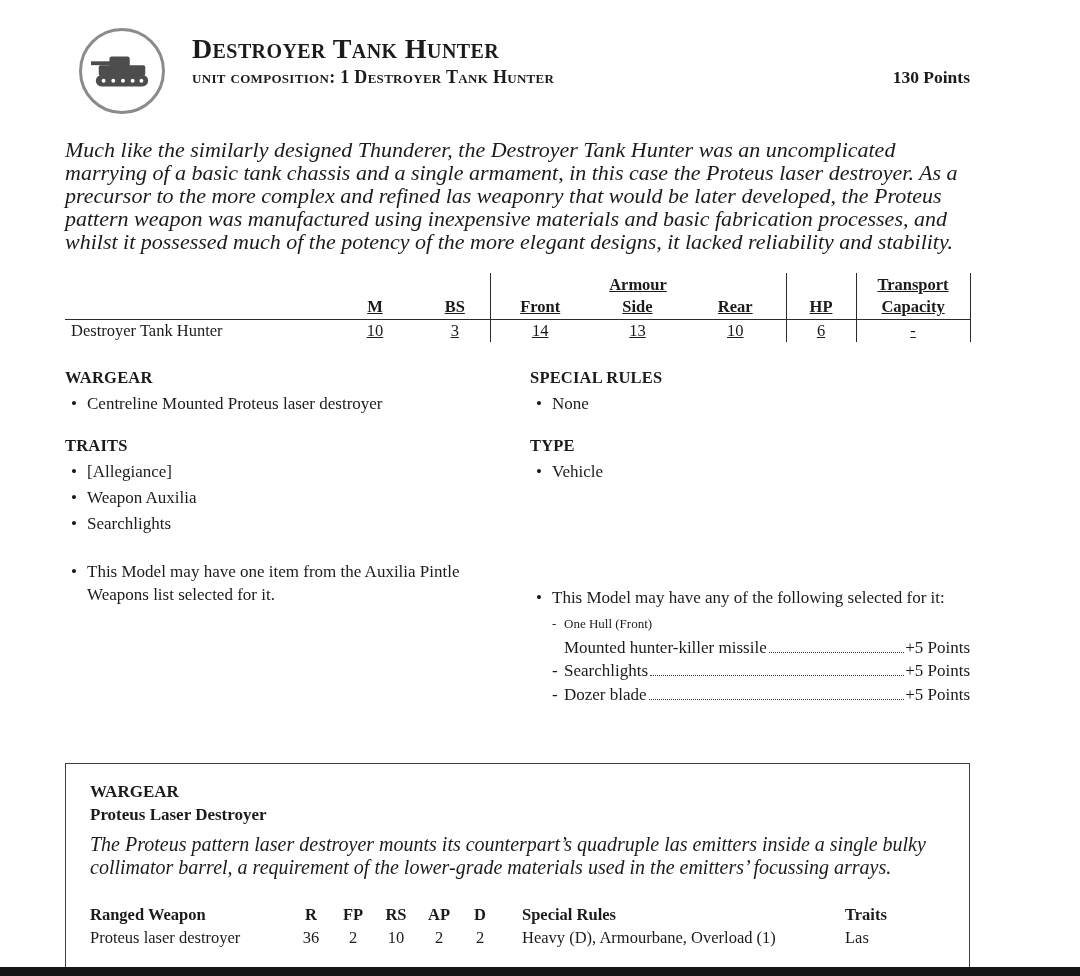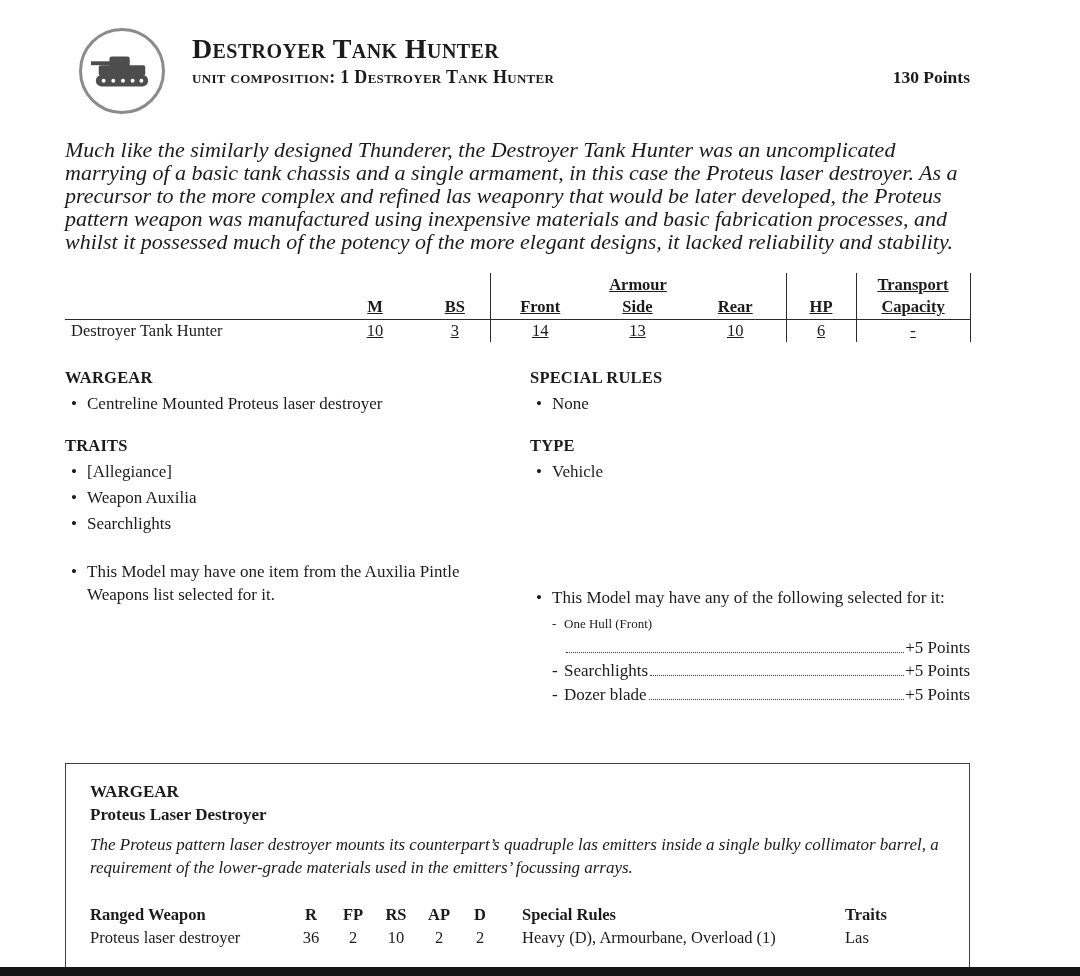--- a/index.html
+++ b/index.html
@@ -43,21 +43,21 @@
   .subopt-pre::before { content:"-"; position:absolute; left:0; }
   .leader-row { display:flex; align-items:baseline; font-size:17px; line-height:23.5px; padding-left:12px; position:relative; }
   .leader-row.dash::before { content:"-"; position:absolute; left:0; }
   .leader-row .leader { flex:1 1 auto; border-bottom:1.6px dotted #3a3a3a; margin:0 1px 4px 2px; min-width:20px; }
   .leader-row .pts { white-space:nowrap; }
 
   
   .wargear-box { border:1.5px solid #3f3f3f; margin-top:36px; padding:16px 24px 22px; }
   .box-h { font-size:17px; font-weight:bold; line-height:23px; }
   .box-weapon-name { font-size:17px; font-weight:bold; line-height:24px; }
-  .box-flavor { font-style:italic; font-size:17px; line-height:23px; margin-top:6px; }
+  .box-flavor { font-style:italic; font-size:20px; line-height:23px; margin-top:6px; }
   table.weapon { border-collapse:collapse; table-layout:fixed; width:100%; font-size:16.5px; margin-top:24px; }
   .weapon td { padding:1px 0; height:23px; }
   .weapon .c { text-align:center; }
   .weapon .b { font-weight:bold; }
   .weapon td.sp { padding-left:22px; }
 
   .bottom-strip { position:absolute; left:0; bottom:0; width:1080px; height:9px; background:#161616; }
 
   svg.tank { display:block; }
 </style>
@@ -173,20 +173,21 @@
     </div>
 
     <div class="sec-block opt-right">
       <ul class="blist">
         <li>This Model may have any of the following selected for it:</li>
       </ul>
       <div class="subopts">
         <div>
           <div class="subopt-pre">One Hull (Front)</div>
           <div class="leader-row">
+            <span>Mounted hunter-killer missile</span>
             <span class="leader"></span>
             <span class="pts">+5 Points</span>
           </div>
         </div>
         <div class="leader-row dash">
           <span>Searchlights</span>
           <span class="leader"></span>
           <span class="pts">+5 Points</span>
         </div>
         <div class="leader-row dash">

